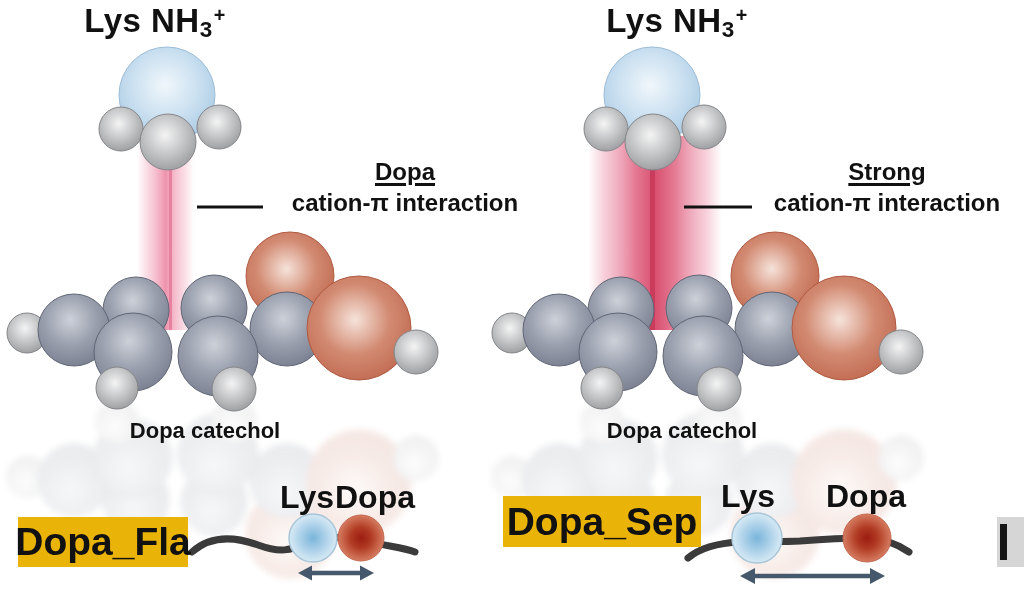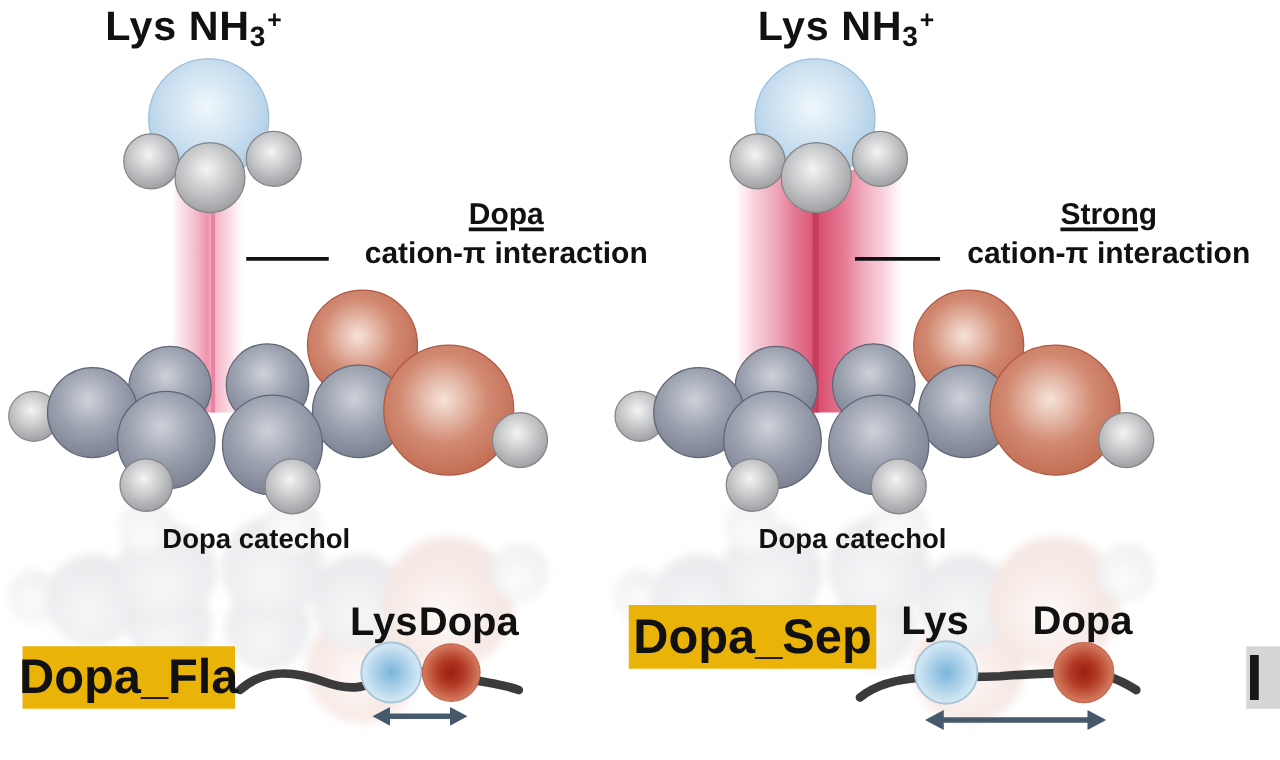--- a/index.html
+++ b/index.html
@@ -177,21 +177,21 @@
     <div class="strength">Strong</div>
     <div>cation-π interaction</div>
   </div>
 
   <div class="abs mol-label" style="left:55px;top:418px;width:300px">Dopa catechol</div>
   <div class="abs mol-label" style="left:532px;top:418px;width:300px">Dopa catechol</div>
 
   <div class="abs name-box" style="left:18px;top:517px;width:170px;height:50px">
       <span>Dopa_Fla</span>
     </div>
-  <div class="abs name-box" style="left:503px;top:484px;width:198px;height:51px">
+  <div class="abs name-box" style="left:503px;top:496px;width:198px;height:51px">
       <span>Dopa_Sep</span>
     </div>
 
   <div class="abs bead-label" style="left:277px;top:479px;width:60px">Lys</div>
   <div class="abs bead-label" style="left:335px;top:479px;width:76px">Dopa</div>
   <div class="abs bead-label" style="left:718px;top:478px;width:60px">Lys</div>
   <div class="abs bead-label" style="left:826px;top:478px;width:76px">Dopa</div>
 
 </div>
 

